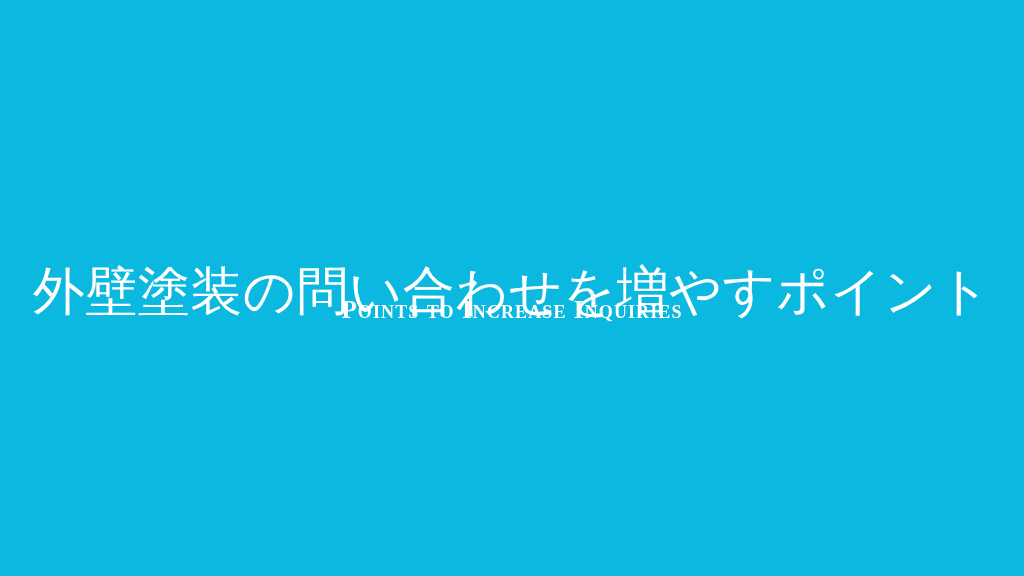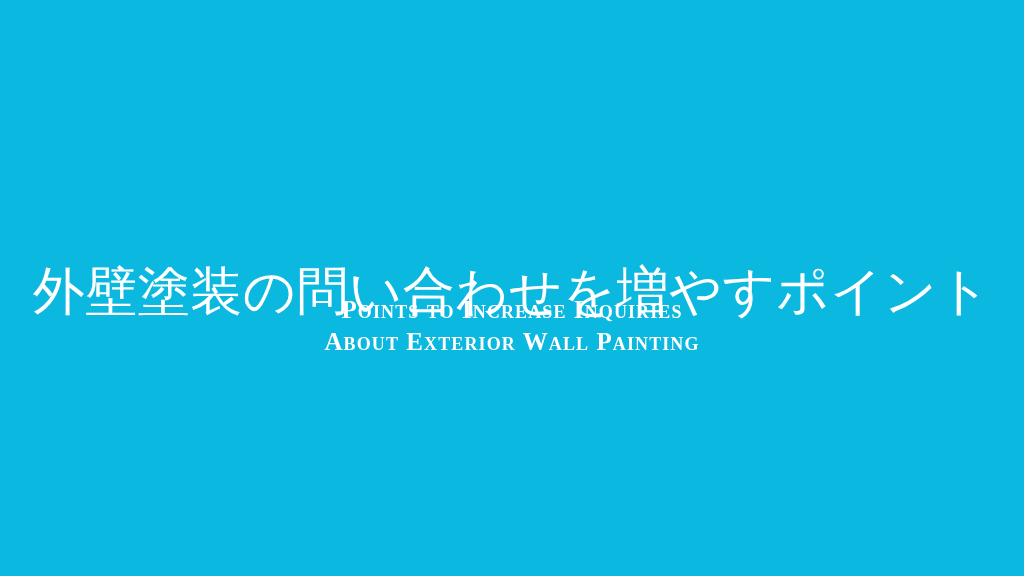--- a/index.html
+++ b/index.html
@@ -71,18 +71,17 @@
 <body>
 
 <div class="slide">
 
   <div class="title-block">
 
     <h1 class="title-main">外壁塗装の問い合わせを増やすポイント</h1>
 
     <div class="subtitle-group">
       <span class="subtitle-line">Points to Increase Inquiries</span>
-      <span class="subtitle-line">About Exterior Wall Painting</span>
     </div>
 
   </div>
 
 </div>
 
 </body></html>

